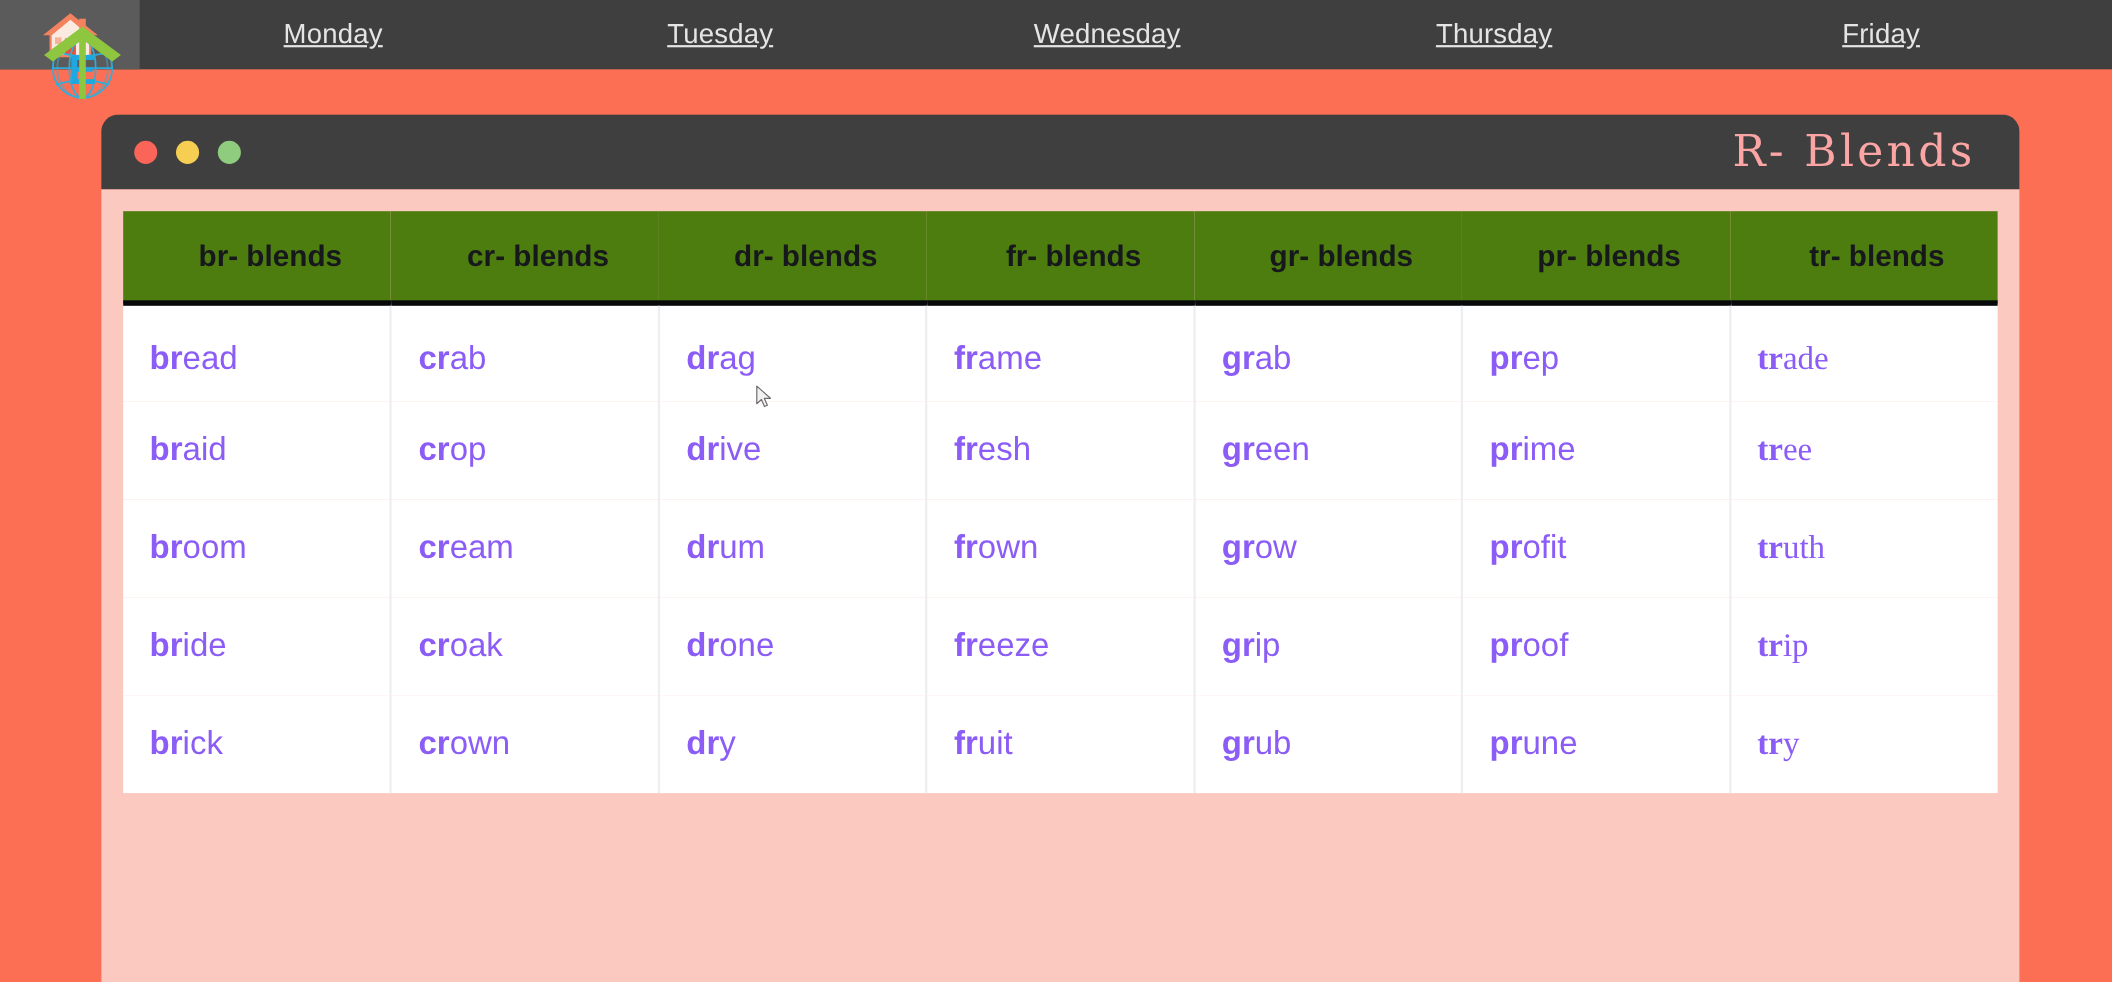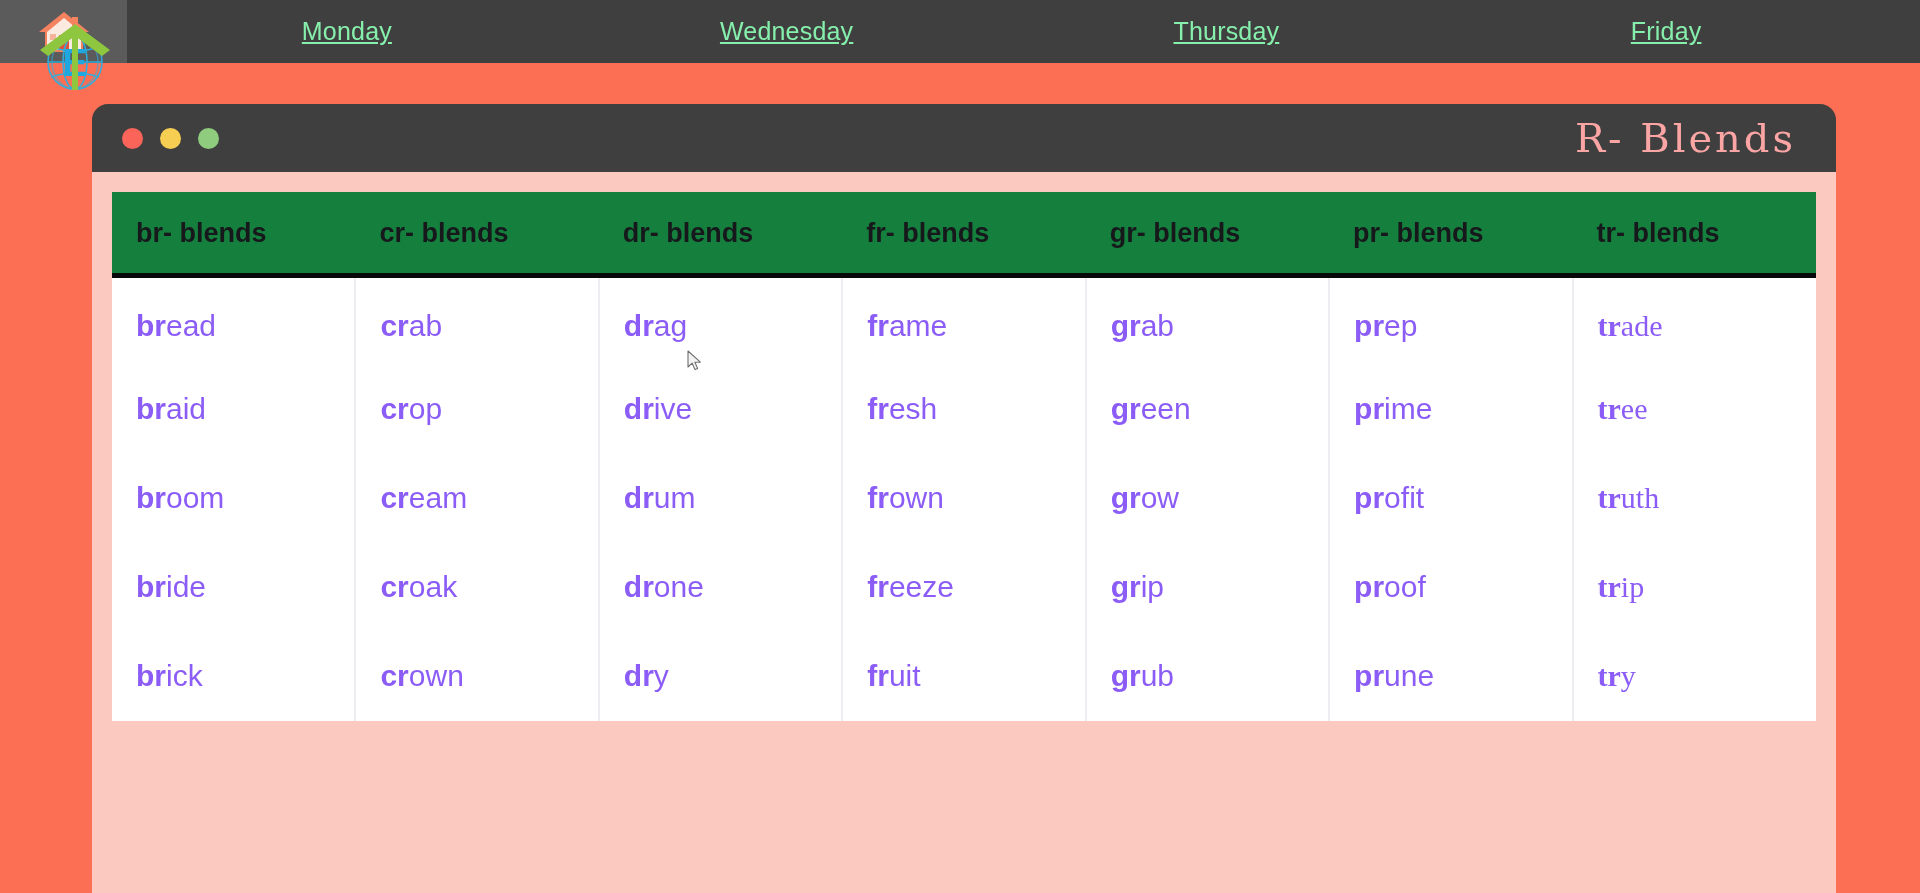--- a/index.html
+++ b/index.html
@@ -24,21 +24,21 @@
     display: flex; align-items: center; justify-content: center;
     flex: none;
   }
   .house-icon { display:block; }
   .navlinks {
     flex: 1; display: flex; align-items: center;
   }
   .navlink {
     flex: 1;
     text-align: center;
-    color: #86efac;
+    color: #e5e5e5;
     font-size: 25px;
     letter-spacing: .2px;
     white-space: nowrap;
   }
   .navlink:last-child { padding-right: 34px; }
 
   
   .logo-emblem {
     position: absolute;
     left: 36px; top: 6px;
@@ -78,25 +78,25 @@
 
   
   .table-wrap {
     background: #fcc9c0;
     padding: 20px 20px 34px 20px;
     height: 742px;
   }
   .table-inner { width: 100%; height: 100%; }
   table { width: 100%; border-collapse: collapse; table-layout: fixed; }
   thead th {
-    background: #15803d;
+    background: #4d7c0f;
     color: #16181c;
     font-size: 27px;
     font-weight: bold;
-    text-align: left;
+    text-align: center;
     padding: 26px 0 24px 24px;
     white-space: nowrap;
     border-bottom: 5px solid #08090b;
   }
   tbody td {
     background: #ffffff;
     color: #8b5cf6;
     font-size: 30px;
     font-weight: normal;
     text-align: left;
@@ -124,20 +124,21 @@
         <polygon points="28,10 45,24 45,42 11,42 11,24" fill="#fbeadf"></polygon>
         <rect x="23" y="27" width="10" height="15" fill="#e2513c"></rect>
         <rect x="14" y="26" width="6" height="6" fill="#f6b39c"></rect>
         <rect x="36" y="26" width="6" height="6" fill="#f6b39c"></rect>
         <rect x="36" y="9" width="6" height="9" fill="#f5825f"></rect>
       </svg>
     </span>
   </div>
   <div class="navlinks">
     <a class="navlink" href="#">Monday</a>
+    <a class="navlink" href="#">Tuesday</a>
     <a class="navlink" href="#">Wednesday</a>
     <a class="navlink" href="#">Thursday</a>
     <a class="navlink" href="#">Friday</a>
   </div>
 </div>
 
 <span class="logo-emblem">
   <svg width="78" height="86" viewBox="0 0 78 86">
     <g stroke="#2bafe0" stroke-width="1.6" fill="none" opacity=".95">
       <circle cx="39" cy="56" r="27"></circle>

